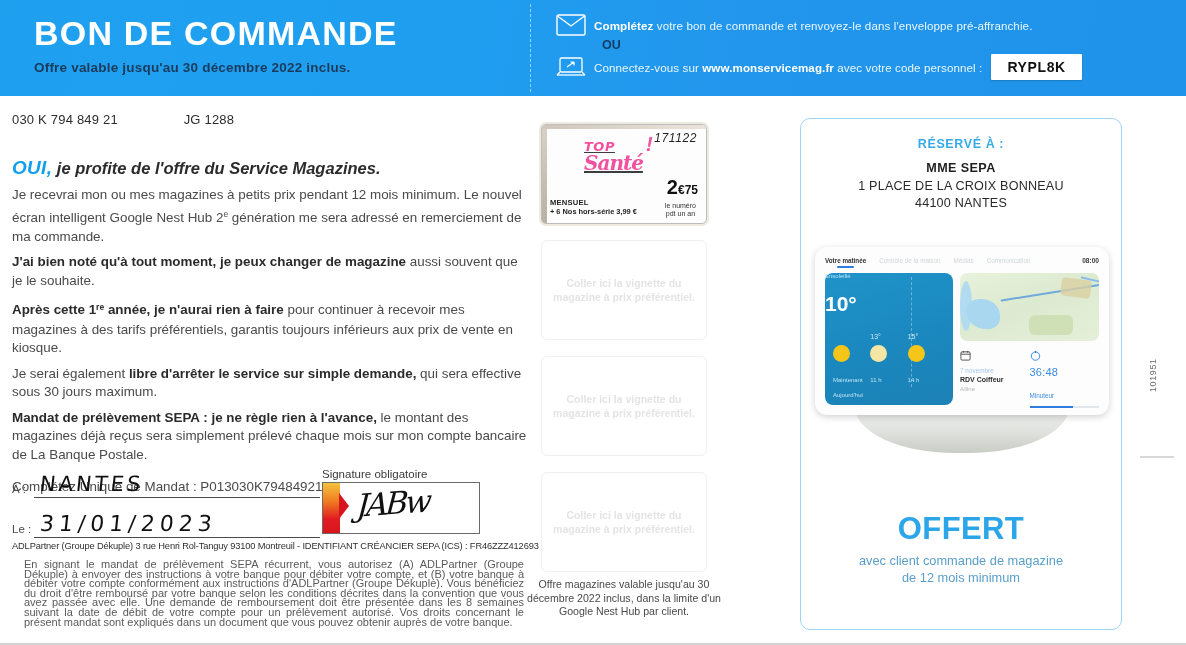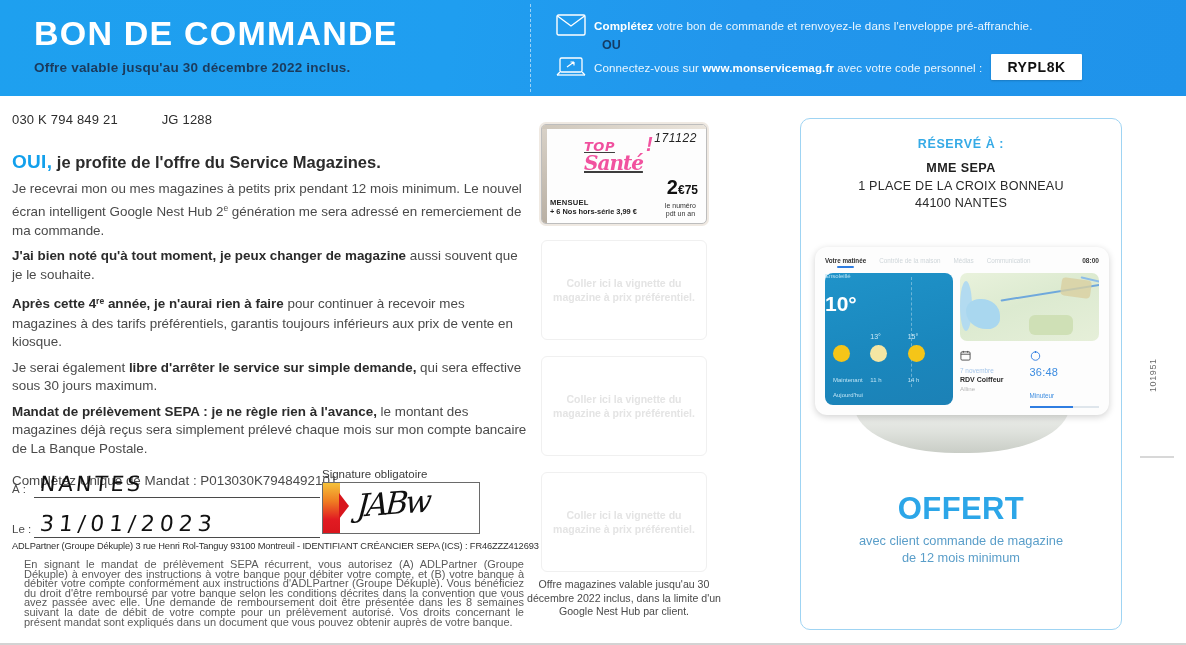--- a/index.html
+++ b/index.html
@@ -47,23 +47,23 @@
     box-shadow: 0 1px 2px rgba(0,0,0,.18);
   }
   .dash-left {
     position: absolute; left: 530px; top: 4px; bottom: 4px; width: 0;
     border-left: 1px dashed rgba(255,255,255,.55);
   }
 
   
   .left-col { position: absolute; left: 12px; top: 112px; width: 516px; }
   .refline { font-size: 13px; color: #2d2d2d; letter-spacing: .2px; }
-  .refline .jg { display: inline-block; margin-left: 40px; }
-
-  .oui-head { margin-top: 24px; font-size: 16.5px; font-weight: bold; color: #2b2b2b; }
+  .refline .jg { display: inline-block; margin-left: 62px; }
+
+  .oui-head { margin-top: 30px; font-size: 16.5px; font-weight: bold; color: #2b2b2b; font-style: italic; }
   .oui-head .oui { color: #12a0ec; font-size: 19px; font-weight: bold; letter-spacing: .3px; }
 
   .para { font-size: 13.4px; line-height: 18.6px; color: #4a4a4a; margin-top: 7px; }
   .para b, .para strong { color: #2b2b2b; font-weight: bold; }
   .para sup { font-size: 8.5px; vertical-align: super; }
 
   .ref-mandat { margin-top: 14px; font-size: 13.4px; color: #4a4a4a; }
 
   
   .sig-area { position: absolute; left: 12px; top: 468px; width: 500px; height: 74px; }
@@ -236,21 +236,21 @@
     position: absolute; left: 48px; top: 158px; width: 214px; height: 48px;
     background: linear-gradient(180deg,#f1f2f0 0%,#dfe2dd 55%,#c9cdc6 100%);
     border-radius: 0 0 100px 100px / 0 0 46px 46px;
   }
   .dev-base-top {
     position: absolute; left: 48px; top: 154px; width: 214px; height: 8px;
     background: linear-gradient(180deg,#e2e5e0,#f3f4f2);
   }
 
   .offert {
-    position: absolute; left: 0; right: 0; top: 372px; text-align: center;
+    position: absolute; left: 0; right: 0; top: 392px; text-align: center;
   }
   .offert-big {
     font-size: 31px; font-weight: bold; color: #2ca6e8; letter-spacing: .4px;
   }
   .offert-sub {
     margin-top: 5px; font-size: 12.8px; line-height: 17px; color: #5a9ec9;
   }
 
   .vert-code {
     position: absolute; left: 1148px; top: 392px;
@@ -315,21 +315,21 @@
 
     <div class="para">
       <span>Je recevrai mon ou mes magazines à petits prix pendant 12 mois minimum. Le nouvel écran intelligent Google Nest Hub 2</span><sup>e</sup><span> génération me sera adressé en remerciement de ma commande.</span>
     </div>
 
     <div class="para">
       <b>J'ai bien noté qu'à tout moment, je peux changer de magazine</b><span> aussi souvent que je le souhaite.</span>
     </div>
 
     <div class="para">
-      <b>Après cette 4</b><b><sup>re</sup></b><b> année, je n'aurai rien à faire</b><span> pour continuer à recevoir mes magazines à des tarifs préférentiels, garantis toujours inférieurs aux prix de vente en kiosque.</span>
+      <b>Après cette 1</b><b><sup>re</sup></b><b> année, je n'aurai rien à faire</b><span> pour continuer à recevoir mes magazines à des tarifs préférentiels, garantis toujours inférieurs aux prix de vente en kiosque.</span>
     </div>
 
     <div class="para">
       <span>Je serai également </span><b>libre d'arrêter le service sur simple demande,</b><span> qui sera effective sous 30 jours maximum.</span>
     </div>
 
     <div class="para">
       <b>Mandat de prélèvement SEPA : je ne règle rien à l'avance,</b><span> le montant des magazines déjà reçus sera simplement prélevé chaque mois sur mon compte bancaire de La Banque Postale.</span>
     </div>
 

